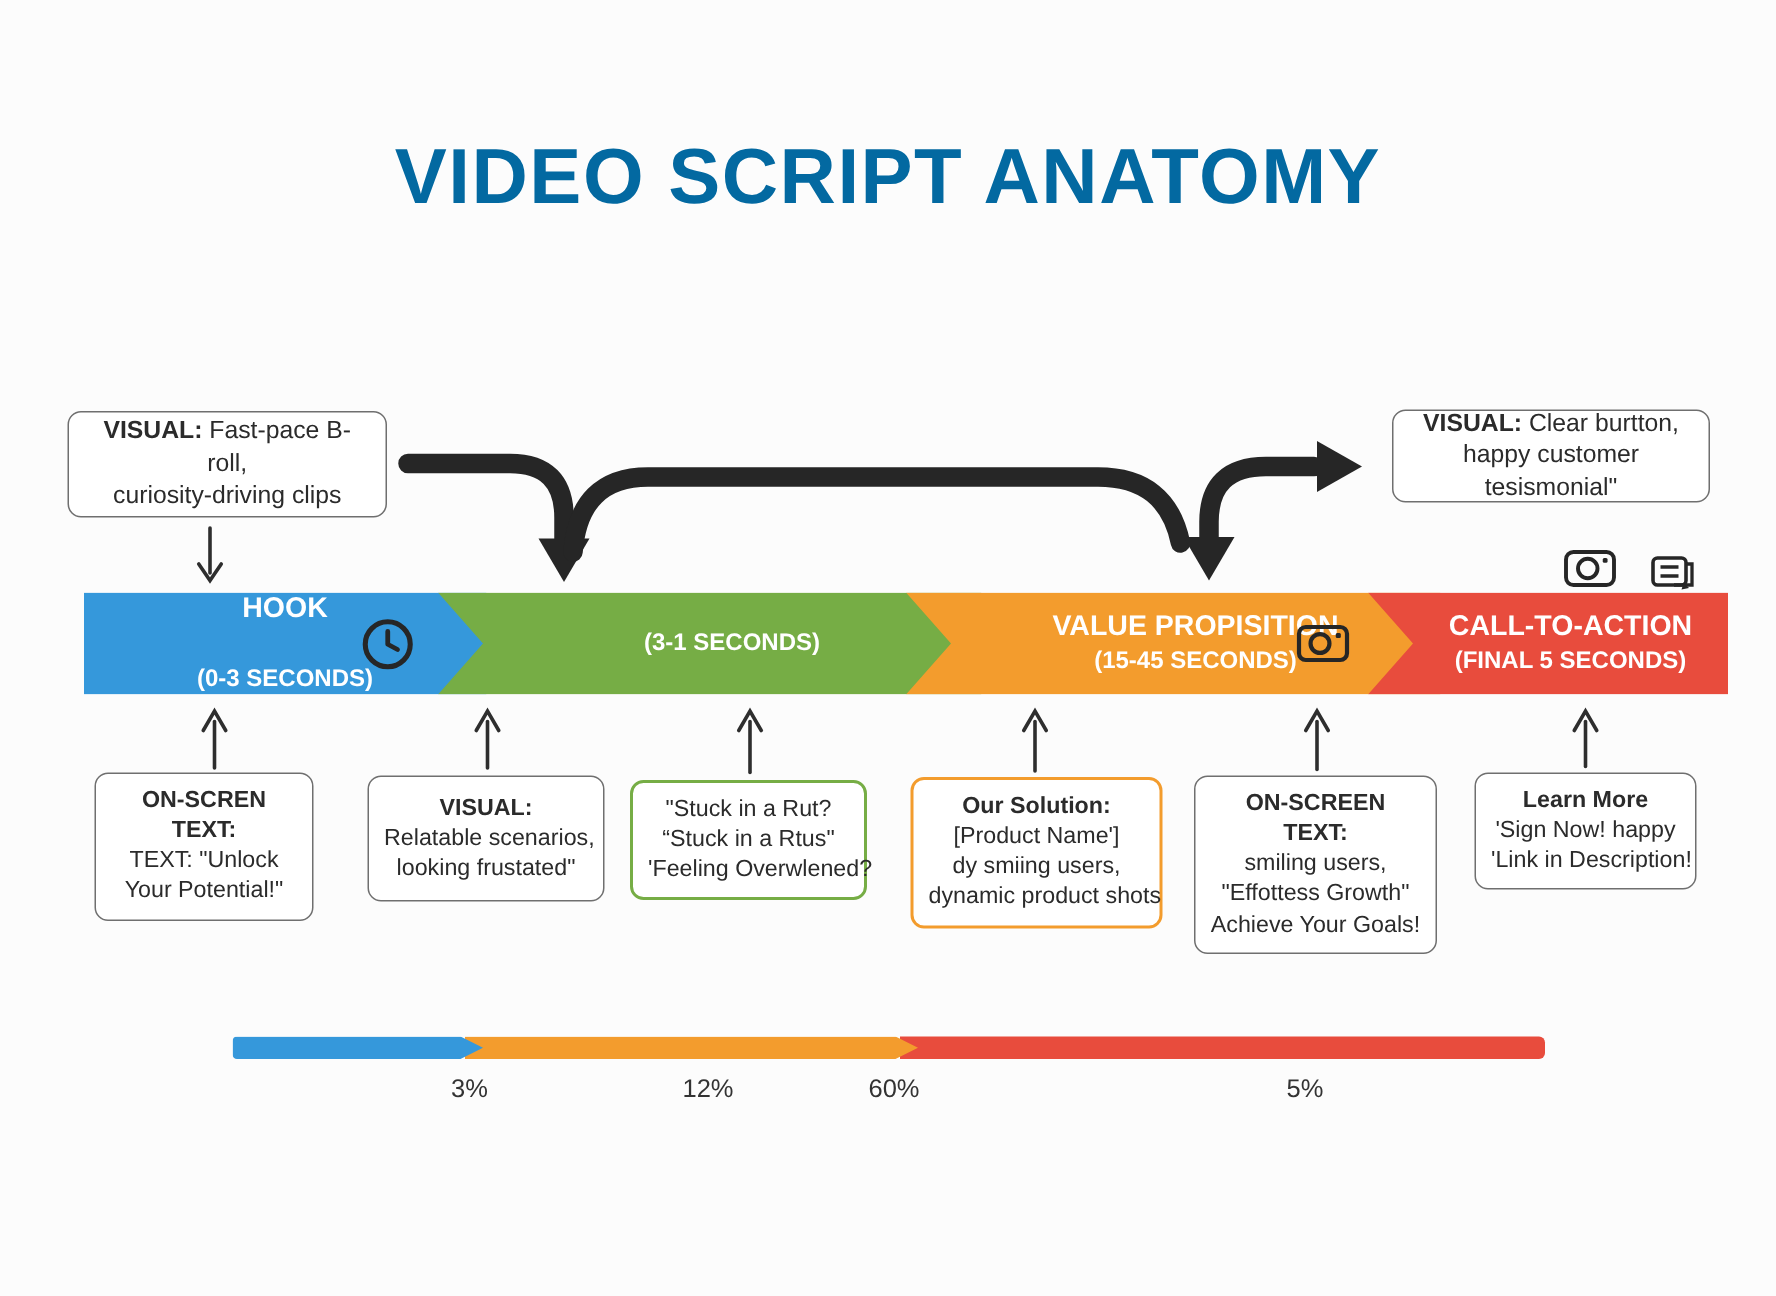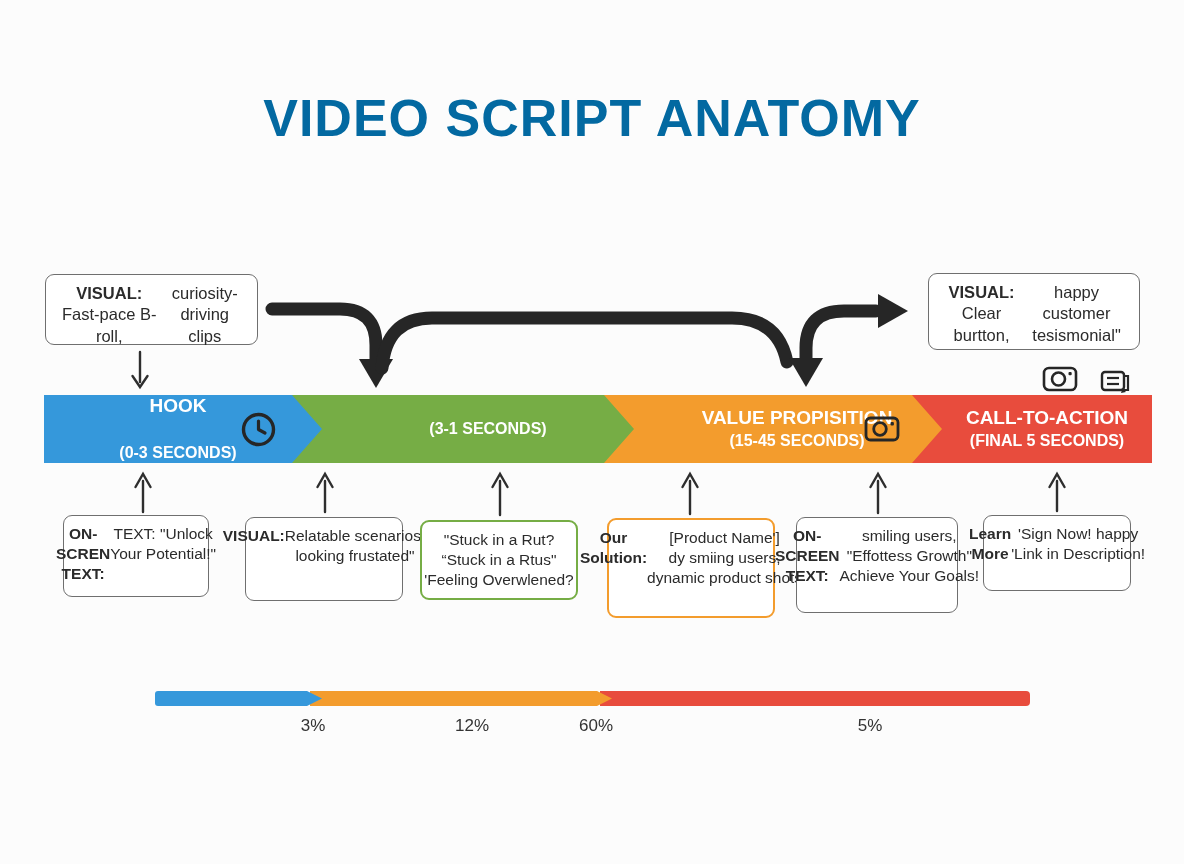--- a/index.html
+++ b/index.html
@@ -7,21 +7,21 @@
     position:relative;width:1184px;height:864px;background:#fcfcfc;
     font-family:"Liberation Sans","DejaVu Sans",sans-serif;overflow:hidden;margin:0 auto;
   }
   .title{
     position:absolute;left:0;top:88px;width:100%;text-align:center;
     font-size:52px;font-weight:bold;letter-spacing:1px;color:#0369a1;
   }
   
   .box{
     position:absolute;background:#fff;border:1.6px solid #6f6f6f;border-radius:9px;
-    color:#2b2b2b;text-align:center;display:flex;justify-content:center;
+    color:#2b2b2b;text-align:center;display:flex;flex-direction:column;justify-content:center;
     padding:8px 10px;box-sizing:border-box;line-height:1.3;
   }
   .box .bold-line{font-weight:bold;}
   .box-top{font-size:16.5px;}
   .box-bottom{font-size:15.5px;}
   .cl-line{white-space:nowrap;}
   
   .chev{
     position:absolute;top:395px;height:68px;color:#fff;display:flex;flex-direction:column;
     justify-content:center;align-items:center;text-align:center;line-height:1.3;
@@ -52,29 +52,29 @@
   <div class="title">VIDEO SCRIPT ANATOMY</div>
 
   <div class="box box-top" style="left:45px;top:274px;width:213px;height:71px;">
     <div>
       <span class="bold-line">VISUAL:</span>
       <span>Fast-pace B-roll,</span>
     </div>
     <div>curiosity-driving clips</div>
   </div>
 
-  <div class="box box-top" style="left:928px;top:273px;width:212px;height:77px;justify-content:center;">
+  <div class="box box-top" style="left:928px;top:273px;width:212px;height:62px;justify-content:center;">
     <div>
       <span class="bold-line">VISUAL:</span>
       <span>Clear burtton,</span>
     </div>
     <div>happy customer tesismonial"</div>
   </div>
 
-  <div class="chev chev-first pad-tip" style="left: 44px; width: 268px; background: rgb(53, 152, 219); gap: 25px;">
+  <div class="chev chev-first pad-tip" style="left: 56px; width: 268px; background: rgb(53, 152, 219); gap: 25px;">
     <div class="chev-label">HOOK</div>
     <div class="chev-sub">(0-3 SECONDS)</div>
   </div>
   <div class="chev chev-mid pad-tip pad-notch" style="left: 292px; width: 332px; background: rgb(118, 173, 69);">
     <div class="chev-sub">(3-1 SECONDS)</div>
   </div>
   <div class="chev chev-mid pad-tip pad-notch" style="left: 604px; width: 326px; background: rgb(243, 156, 45);">
     <div class="chev-label">VALUE PROPISITION</div>
     <div class="chev-sub">(15-45 SECONDS)</div>
   </div>

